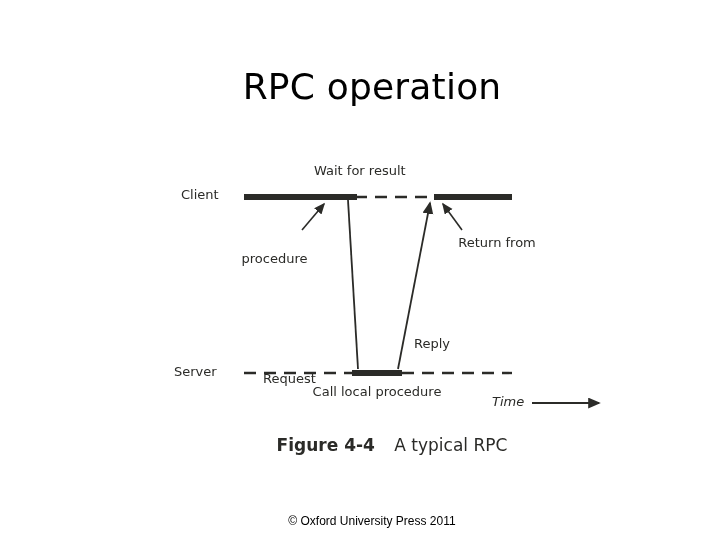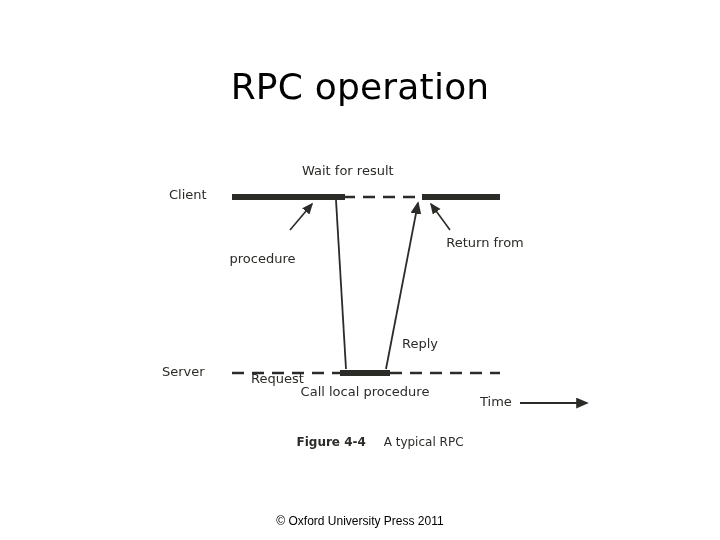--- a/index.html
+++ b/index.html
@@ -9,21 +9,21 @@
   body {
     width: 720px;
     height: 540px;
     background: #ffffff;
     font-family: "Liberation Sans", sans-serif;
     position: relative;
     overflow: hidden;
   }
   #slide {
     position: absolute;
-    left: 0; top: 0;
+    left: 12px; top: 0;
     width: 668px;
     height: 540px;
   }
   #slide-title {
     position: absolute;
     left: 0;
     top: 42px;
     width: 720px;
     text-align: center;
     font-size: 36px;
@@ -48,21 +48,21 @@
     line-height: 18px;
   }
   .dlabel.center { text-align: center; }
   #figure-caption {
     position: absolute;
     left: 0;
     top: 285px;
     width: 460px;
     text-align: center;
     font-family: "DejaVu Sans", sans-serif;
-    font-size: 12px;
+    font-size: 17px;
     color: #2b2b28;
     white-space: nowrap;
   }
   #figure-caption .fig-num {
     font-weight: bold;
   }
   #figure-caption .fig-text {
     font-weight: normal;
   }
   #copyright {
@@ -131,21 +131,21 @@
     <div class="dlabel center" style="left:270px; top:84px; width:130px;">Return from</div>
 
     <div class="dlabel" style="left:101px; top:185px;margin-top:35px;">Request</div>
 
     <div class="dlabel" style="left:252px; top:185px;">Reply</div>
 
     <div class="dlabel" style="left:12px; top:213px;">Server</div>
 
     <div class="dlabel center" style="left:110px; top:233px; width:210px;">Call local procedure</div>
 
-    <div class="dlabel" style="left:330px; top:243px;">Time</div>
+    <div class="dlabel" style="left:330px; top:243px;font-style:italic;">Time</div>
 
     <div id="figure-caption">
       <span class="fig-num">Figure 4-4</span>
       <span class="fig-text" style="padding-left:14px;">A typical RPC</span>
     </div>
 
   </div>
 
   <div id="copyright">© Oxford University Press 2011</div>
 

